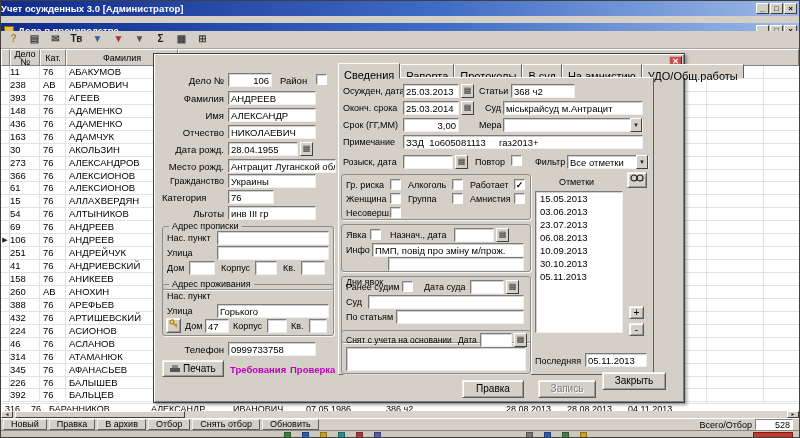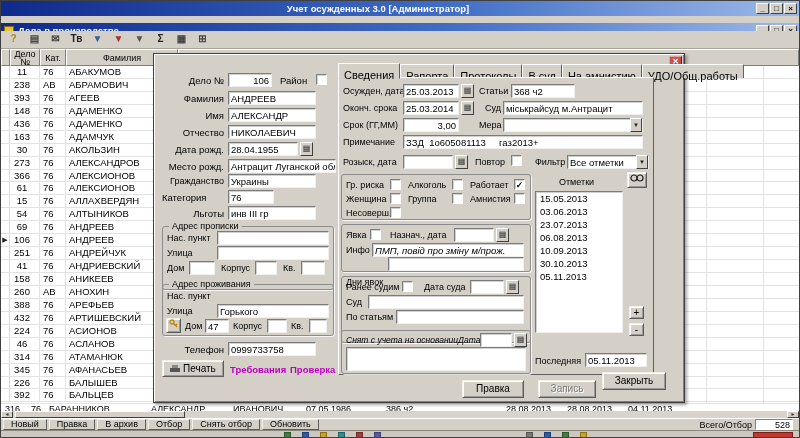--- a/index.html
+++ b/index.html
@@ -1,35 +1,35 @@
 <!DOCTYPE html>
 <html><head>
 <meta charset="utf-8">
 <style>
   *{margin:0;padding:0;box-sizing:border-box;}
   html,body{width:800px;height:438px;overflow:hidden;}
   body{font-family:"Liberation Sans",sans-serif;font-size:10px;background:#d4d0c8;position:relative;border:1px solid #404040;}
   
   .titlebar{position:absolute;left:0;width:798px;height:15px;background:linear-gradient(90deg,#0f2a8c,#3f6cc4 55%,#9db9e8);color:#fff;font-weight:bold;font-size:9.5px;display:flex;align-items:center;}
-  .titlebar .ttext{flex:1;text-align:center;white-space:nowrap;overflow:hidden;}
+  .titlebar .ttext{flex:1;white-space:nowrap;overflow:hidden;}
   .mdi .ttext{flex:1;text-align:left;padding-left:4px;}
   .wbtns{display:flex;margin-right:2px;}
   .wbtn{width:13px;height:11px;background:#d4d0c8;border:1px solid;border-color:#fff #404040 #404040 #fff;font-size:8px;line-height:9px;text-align:center;color:#000;margin-left:1px;font-weight:bold;}
   .mdi-icon{width:10px;height:9px;background:#e8c23c;border:1px solid #8a6d00;margin-left:3px;}
   
   .toolbar{position:absolute;left:0;top:30px;width:798px;height:18px;background:#d4d0c8;border-bottom:1px solid #a8a49c;display:flex;align-items:center;padding-left:3px;}
   .tbtn{min-width:19px;height:15px;text-align:center;font-size:10px;line-height:14px;font-weight:bold;margin-right:2px;cursor:default;}
   
   .content{position:absolute;left:0;top:48px;width:798px;height:362px;background:#fff;overflow:hidden;}
   .thead{position:absolute;left:0;top:0;width:798px;height:17px;display:flex;background:#d4d0c8;font-size:9px;}
   .hcell{border:1px solid;border-color:#fff #808080 #808080 #fff;display:flex;align-items:center;justify-content:center;text-align:center;line-height:8px;white-space:pre-line;}
   .tbody{position:absolute;left:0;top:17px;width:798px;height:337px;}
   .trow{display:flex;height:12.95px;border-bottom:1px solid #e2e2e2;font-size:9.5px;line-height:12px;}
   .c0{width:9px;border-right:1px solid #d8d8d8;font-size:7px;line-height:12px;text-align:center;color:#222;}
-  .c1{width:30px;text-align:center;padding-right:5px;border-right:1px solid #e2e2e2;}
+  .c1{width:30px;text-align:left;padding-right:5px;border-right:1px solid #e2e2e2;}
   .c2{width:26px;padding-left:3px;border-right:1px solid #e2e2e2;}
   .c3{width:112px;padding-left:3px;border-right:1px solid #e2e2e2;}
   .cR{flex:1;}
   .vline{position:absolute;top:17px;height:337px;width:1px;background:#e2e2e2;}
   .partialrow{position:absolute;left:0;top:354px;width:798px;height:8px;overflow:hidden;border-top:1px solid #e2e2e2;font-size:9px;}
   .pcell{position:absolute;top:0;white-space:nowrap;}
   
   .hscroll{position:absolute;left:0;top:410px;width:798px;height:7px;background:#d8d4cc;display:flex;}
   .sbtn{width:12px;height:7px;background:#d4d0c8;border:1px solid;border-color:#fff #404040 #404040 #fff;font-size:5px;line-height:5px;text-align:center;color:#333;}
   .sthumb{width:170px;height:7px;background:#d4d0c8;border:1px solid;border-color:#fff #404040 #404040 #fff;margin-left:2px;}
@@ -41,21 +41,21 @@
   .cntfld{width:38px;height:11px;background:#fff;border:1px solid;border-color:#808080 #fff #fff #808080;font-size:9px;line-height:10px;text-align:right;padding-right:2px;margin-right:6px;}
   .taskbar{position:absolute;left:0;top:429px;width:798px;height:9px;background:#ccc8c0;border-top:1px solid #8a867e;}
   .tico{position:absolute;top:1px;width:7px;height:7px;border:1px solid rgba(0,0,0,.3);}
   .tred{position:absolute;top:1px;left:752px;width:40px;height:7px;background:#c23a2e;border:1px solid #7a1d14;}
   
   .dialog{position:absolute;left:152px;top:52px;width:532px;height:350px;background:#d4d0c8;border:1px solid #404040;box-shadow:inset 1px 1px 0 #fff,inset -1px -1px 0 #808080,2px 2px 3px rgba(0,0,0,.35);z-index:10;}
   .dtitle{position:absolute;left:2px;top:2px;right:2px;height:15px;background:linear-gradient(90deg,#0f2a8c,#3f6cc4 55%,#9db9e8);color:#fff;font-weight:bold;font-size:9.5px;line-height:15px;padding-left:4px;}
   .dclose{position:absolute;right:2px;top:2px;width:13px;height:11px;background:#c75050;border:1px solid;border-color:#e8a0a0 #6a1212 #6a1212 #e8a0a0;color:#fff;font-size:8px;line-height:9px;text-align:center;font-weight:bold;}
   .lbl{position:absolute;font-size:9.5px;white-space:nowrap;line-height:11px;}
   .sm{font-size:9px;}
-  .xs{font-size:8.5px;font-style:italic;}
+  .xs{font-size:8.5px;}
   .fld{position:absolute;height:14px;background:#fff;border:1px solid;border-color:#7b7b7b #f0f0f0 #f0f0f0 #7b7b7b;box-shadow:inset 1px 1px 0 rgba(0,0,0,.18);font-size:9.5px;line-height:11px;padding:1px 2px;white-space:pre;overflow:hidden;}
   .cal{position:absolute;width:13px;height:14px;background:#d4d0c8;border:1px solid;border-color:#fff #404040 #404040 #fff;font-size:8px;line-height:12px;text-align:center;color:#333;}
   .drop{position:absolute;width:12px;height:14px;background:#d4d0c8;border:1px solid;border-color:#fff #404040 #404040 #fff;font-size:6px;line-height:12px;text-align:center;color:#222;}
   .cb{position:absolute;width:11px;height:11px;background:#fff;border:1px solid;border-color:#808080 #fff #fff #808080;box-shadow:inset 1px 1px 0 rgba(0,0,0,.18);font-size:9px;line-height:10px;text-align:center;font-weight:bold;}
   .grp{position:absolute;border:1px solid #8c8c8c;border-radius:3px;box-shadow:1px 1px 0 rgba(255,255,255,.8);}
   .gtitle{position:absolute;top:-6px;left:6px;background:#d4d0c8;padding:0 3px;font-size:9px;line-height:10px;}
   .btn{position:absolute;background:#d4d0c8;border:1px solid;border-color:#f4f1ea #5c5c5c #5c5c5c #f4f1ea;box-shadow:inset 1px 1px 0 #fff,inset -1px -1px 0 #9a9a9a;font-size:10px;text-align:center;}
   .btn.disabled{color:#7d7d7d;text-shadow:1px 1px 0 #fff;}
   .magenta{color:#c000c0;font-weight:bold;font-size:9.5px;}
   .tabs{position:absolute;left:184px;top:8px;display:flex;align-items:flex-end;height:16px;}

